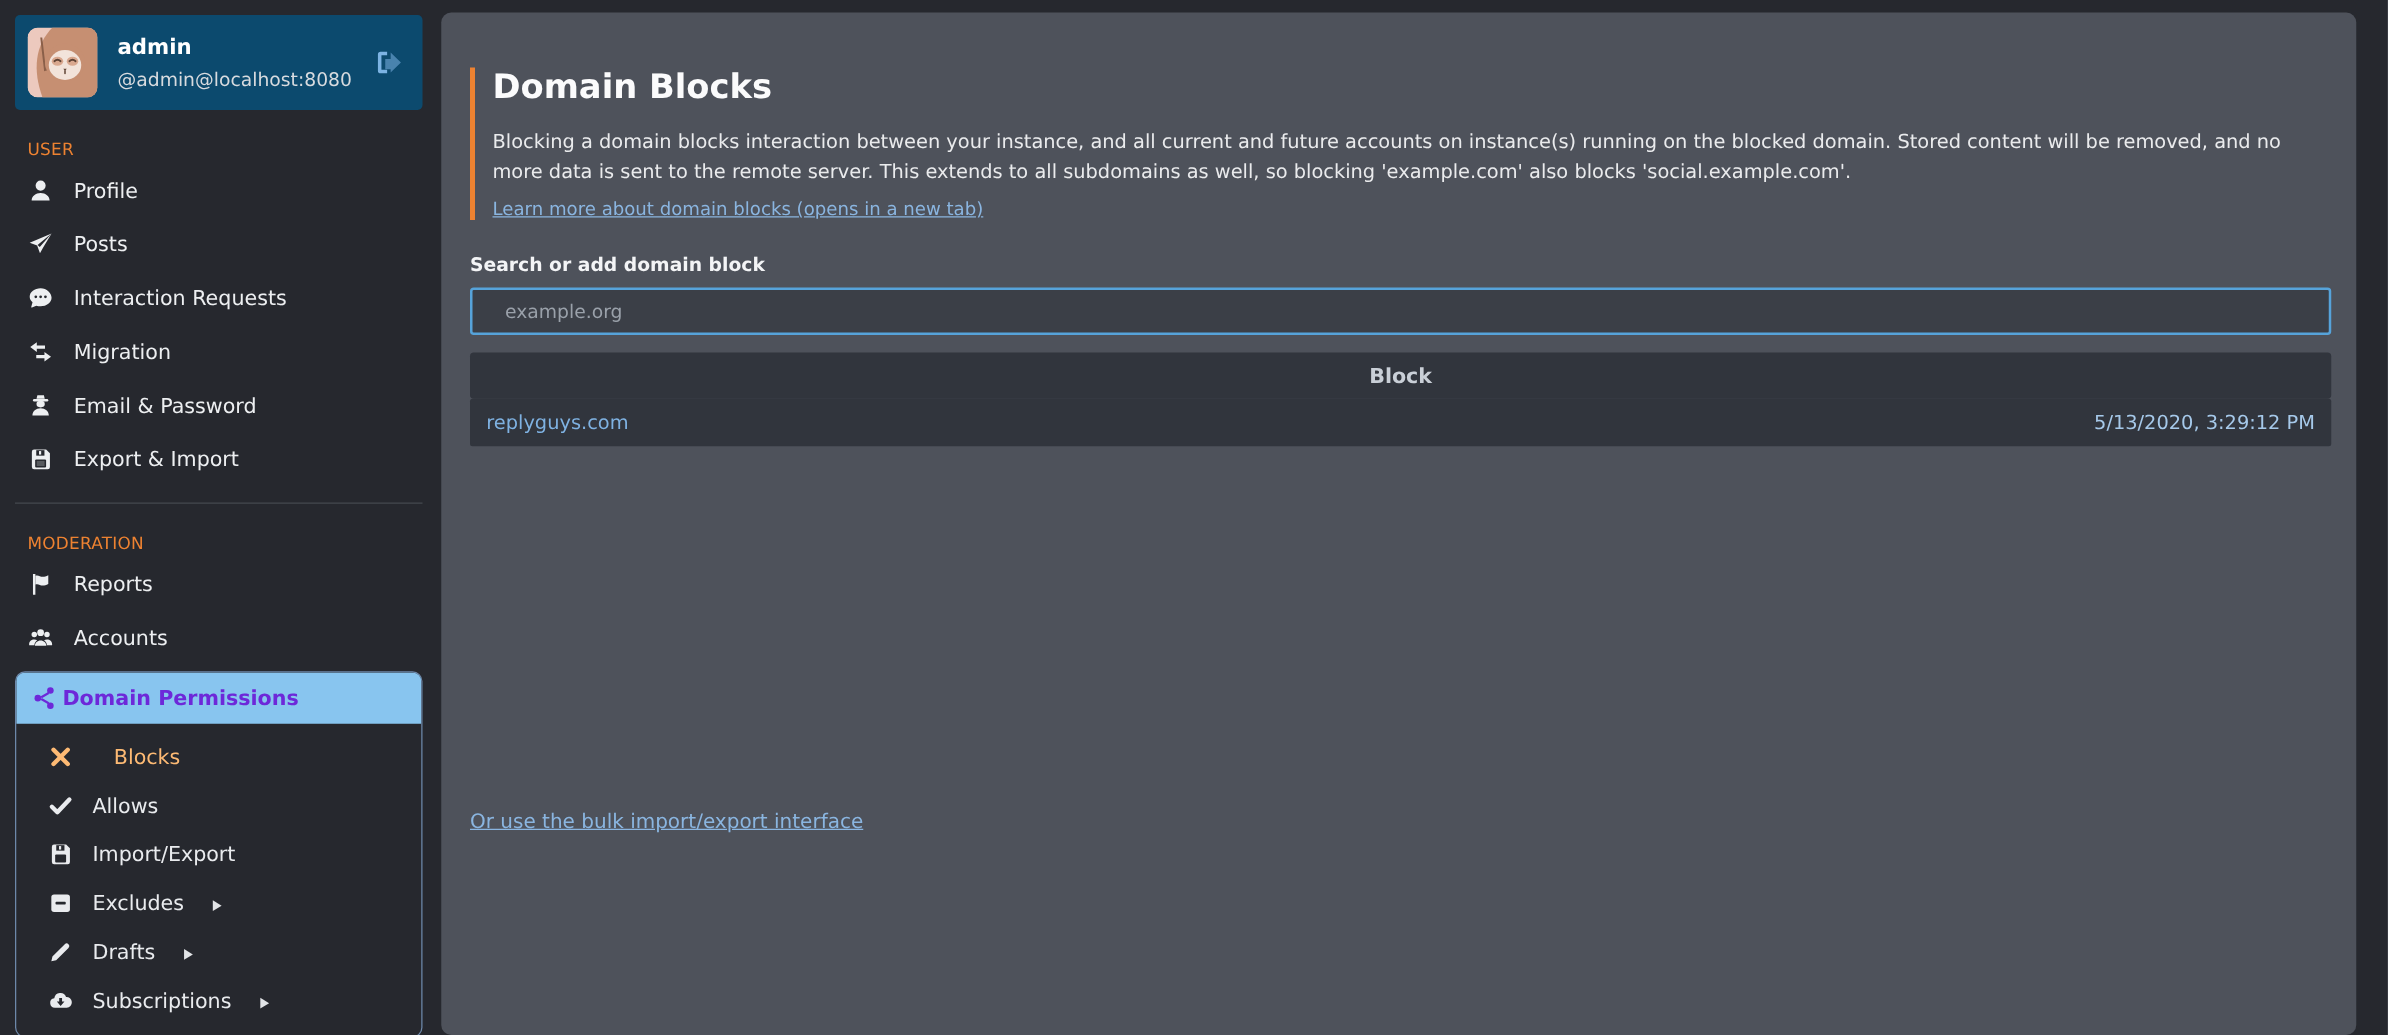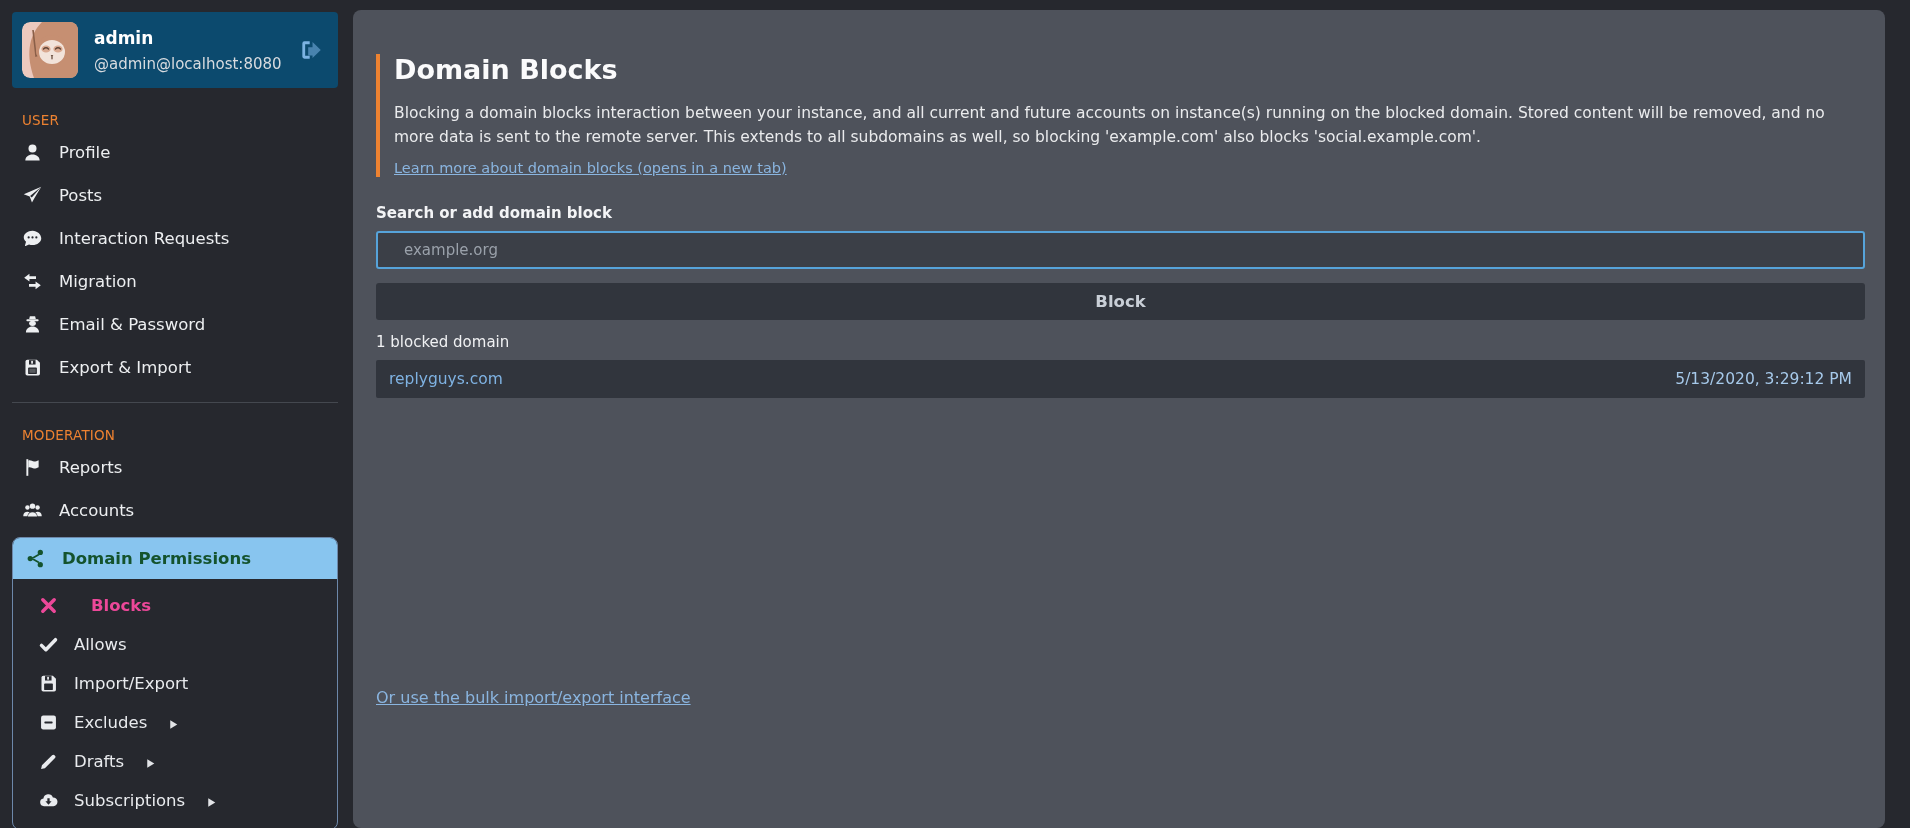--- a/index.html
+++ b/index.html
@@ -38,30 +38,30 @@
     padding: 11px 10px; color: #edeff1; font-size: 16.5px; cursor: pointer;
   }
   .ico { width: 21px; height: 21px; flex: none; display: inline-flex;
          align-items: center; justify-content: center; }
   .ico svg { width: 100%; height: 100%; }
 
   .divider { border: none; border-top: 1px solid #44484f; margin: 13px 0 10px; }
 
   .dp-box { border: 1px solid #6d88aa; border-radius: 8px; margin-top: 5px; overflow: hidden; }
   .dp-header {
-    display: flex; align-items: center; gap: 16px;
-    padding: 10px 12px; background: #88c5ef; color: #14532d;
+    display: flex; align-items: center; gap: 4px;
+    padding: 10px 12px; background: #88c5ef; color: #6d28d9;
     font-weight: bold; font-size: 16.5px; cursor: pointer;
   }
   .submenu { padding: 7px 0 9px; }
   .sub-item {
     display: flex; align-items: center; gap: 15px;
     padding: 9px 10px 9px 25px; color: #e9ebee; font-size: 16.5px; cursor: pointer;
   }
-  .sub-item.active { color: #ec4899; font-weight: bold; gap: 32px; }
+  .sub-item.active { color: #fdba74; font-weight: normal; gap: 32px; }
   .caret { width: 13px; height: 13px; margin-left: 5px; color: #e2e4e7; flex: none; }
   .caret svg { width: 100%; height: 100%; }
 
   
   .main {
     flex: 1; margin: 10px 25px 0 3px;
     background: #4e525b; border-radius: 8px;
     padding: 44px 20px 0 23px;
   }
   .heading-block { border-left: 4px solid #ed8231; padding-left: 14px; }
@@ -317,21 +317,20 @@
     <h1>Domain Blocks</h1>
     <p class="desc">Blocking a domain blocks interaction between your instance, and all current and future accounts on instance(s) running on the blocked domain. Stored content will be removed, and no more data is sent to the remote server. This extends to all subdomains as well, so blocking 'example.com' also blocks 'social.example.com'.</p>
     <a class="link learn-link">Learn more about domain blocks (opens in a new tab)</a>
   </div>
 
   <div class="search-label">Search or add domain block</div>
   <input class="domain-input" type="text" placeholder="example.org" style="">
 
   <button class="block-btn">Block</button>
 
-  <div class="count">1 blocked domain</div>
 
   <div class="domain-row">
     <span class="domain-name">replyguys.com</span>
     <span class="domain-date">5/13/2020, 3:29:12 PM</span>
   </div>
 
   <a class="link bulk-link">Or use the bulk import/export interface</a>
 
 </main>
 

